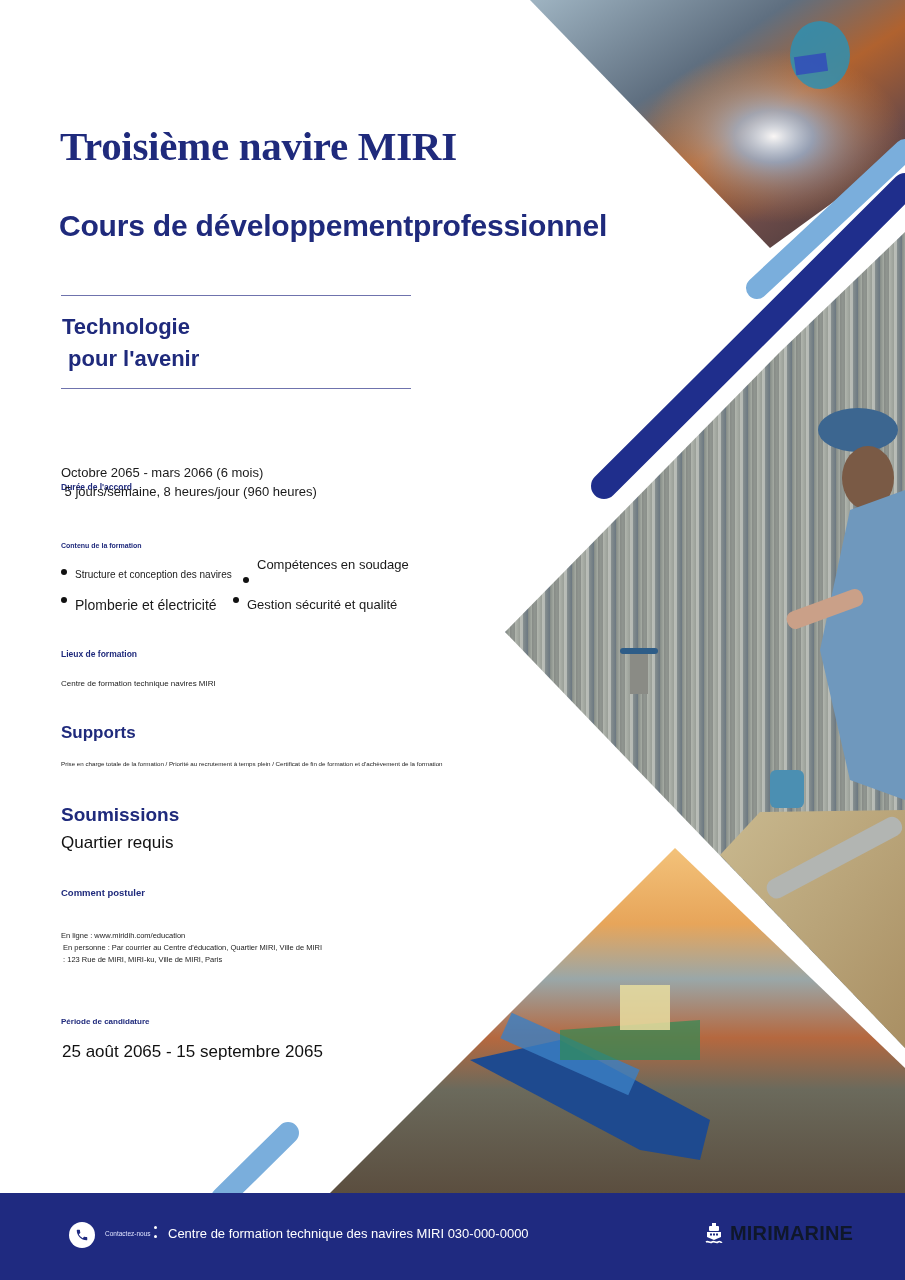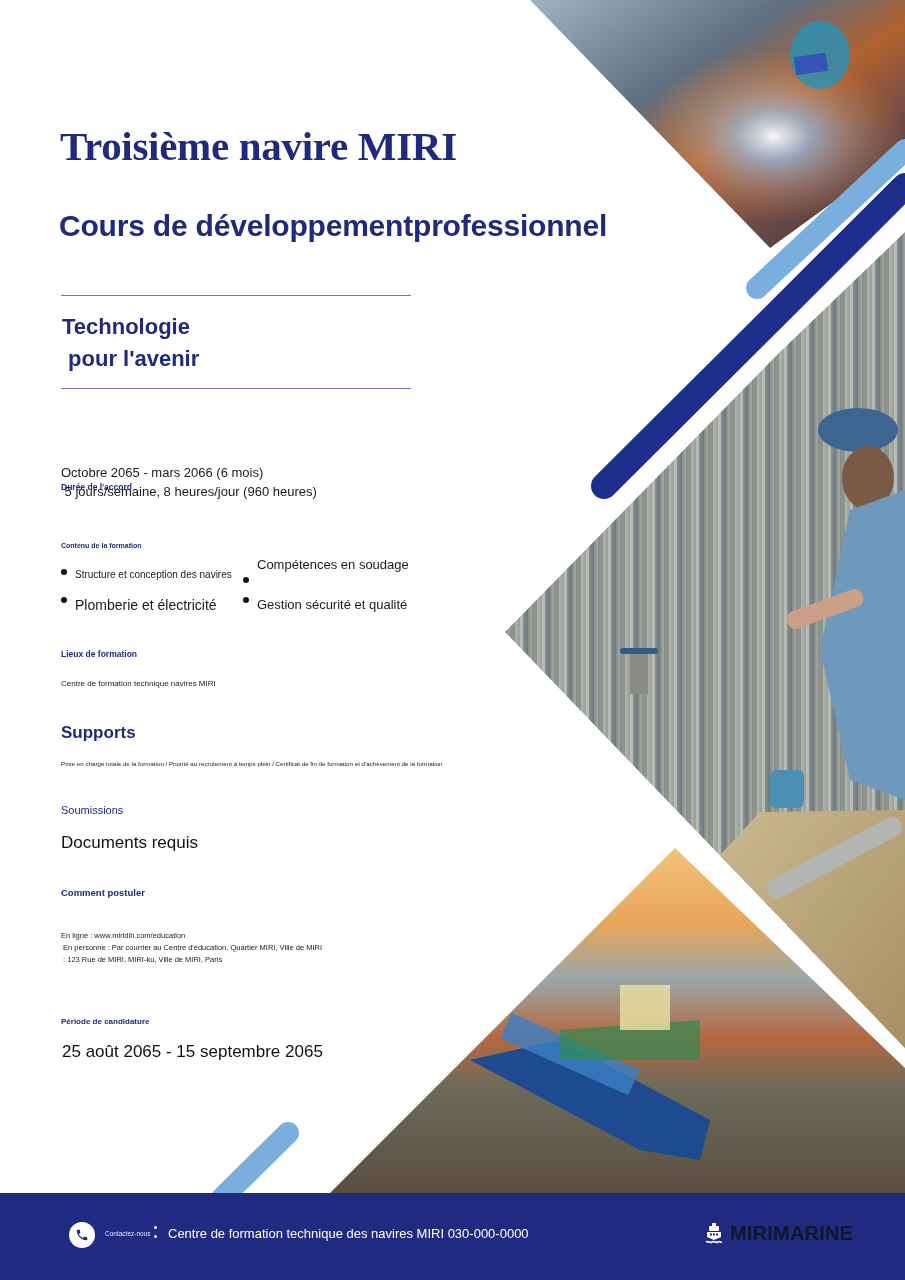--- a/index.html
+++ b/index.html
@@ -11,21 +11,21 @@
   .title { left:60px; top:122px; font-size:41px; font-weight:700; letter-spacing:-0.3px; white-space:nowrap;font-family:Liberation Serif, serif; }
   .subtitle { left:59px; top:209px; font-size:30px; font-weight:700; white-space:nowrap; letter-spacing:-0.2px; }
   .rule { left:61px; width:350px; height:1px; background:#6f73ad; }
   .tagline { left:62px; top:311px; font-size:22px; font-weight:700; line-height:32px; white-space:pre; }
   .label-xs { font-size:8.5px; font-weight:700; white-space:nowrap; }
   .label-xxs { font-size:7px; font-weight:700; white-space:nowrap; }
   .body-13 { font-size:13px; line-height:19px; white-space:pre; color:#1a1a1a; }
   .bullet { font-size:13px; white-space:nowrap; color:#1a1a1a; display:flex; align-items:flex-start; }
   .bullet .dot { display:inline-block; width:6px; height:6px; border-radius:50%; background:#111; margin-right:8px; }
   .h-md { font-size:17px; font-weight:700; white-space:nowrap; }
-  .h-sm { font-size:11px; font-weight:400; white-space:nowrap;text-align:right; }
+  .h-sm { font-size:19px; font-weight:700; white-space:nowrap;text-align:right; }
   .tiny { font-size:7.5px; white-space:nowrap; color:#222; }
   .tiny-lines { font-size:8px; line-height:12px; white-space:pre; color:#222; }
 
   .footer { left:0; top:1193px; width:905px; height:87px; background:#1f2a80; }
   .phone-icon { left:69px; top:1222px; width:26px; height:26px; border-radius:50%; background:#fff; display:flex; align-items:center; justify-content:center; }
   .contact-small { left:105px; top:1230px; font-size:6.5px; color:#dfe3ff; white-space:nowrap; }
   .colon { left:154px; top:1224px; width:4px; height:16px; }
   .colon i { display:block; width:3px; height:3px; background:#fff; border-radius:50%; margin:2px 0 6px; }
   .contact-main { left:168px; top:1226px; font-size:13px; color:#fff; white-space:nowrap; }
   .brand { left:705px; top:1222px; display:flex; align-items:flex-end; color:#0f172a; }
@@ -130,33 +130,33 @@
   <span>Structure et conception des navires</span>
 </div>
 <div class="abs bullet" style="left:243px; top:557px;">
   <span class="dot" style="margin-top:20px;"></span>
   <span>Compétences en soudage</span>
 </div>
 <div class="abs bullet" style="left:61px; top:597px; font-size:14px;">
   <span class="dot"></span>
   <span>Plomberie et électricité</span>
 </div>
-<div class="abs bullet" style="left:243px; top:597px;">
+<div class="abs bullet" style="left:233px; top:597px;">
   <span class="dot"></span>
   <span>Gestion sécurité et qualité</span>
 </div>
 
 <div class="abs label-xs navy" style="left:61px; top:649px;">Lieux de formation</div>
 <div class="abs tiny" style="left:61px; top:679px; font-size:8px;">Centre de formation technique navires MIRI</div>
 
 <div class="abs h-md navy" style="left:61px; top:723px;">Supports</div>
 <div class="abs tiny" style="left:61px; top:760px; font-size:6.2px;">Prise en charge totale de la formation / Priorité au recrutement à temps plein / Certificat de fin de formation et d'achèvement de la formation</div>
 
 <div class="abs h-sm navy" style="left:61px; top:804px;">Soumissions</div>
-<div class="abs" style="left:61px; top:833px; font-size:17px; color:#111; white-space:nowrap;">Documents requis</div>
+<div class="abs" style="left:61px; top:833px; font-size:17px; color:#111; white-space:nowrap;">Quartier requis</div>
 
 <div class="abs label-xs navy" style="left:61px; top:887px; font-size:9.5px;">Comment postuler</div>
 <div class="abs tiny-lines" style="left:61px; top:930px; font-size:7.5px;">En ligne : www.miridih.com/education
  En personne : Par courrier au Centre d'éducation, Quartier MIRI, Ville de MIRI
  : 123 Rue de MIRI, MIRI-ku, Ville de MIRI, Paris</div>
 
 <div class="abs label-xs navy" style="left:61px; top:1017px; font-size:8px;">Période de candidature</div>
 <div class="abs" style="left:62px; top:1042px; font-size:17px; color:#111; white-space:nowrap;">25 août 2065 - 15 septembre 2065</div>
 
 <div class="abs footer"></div>

